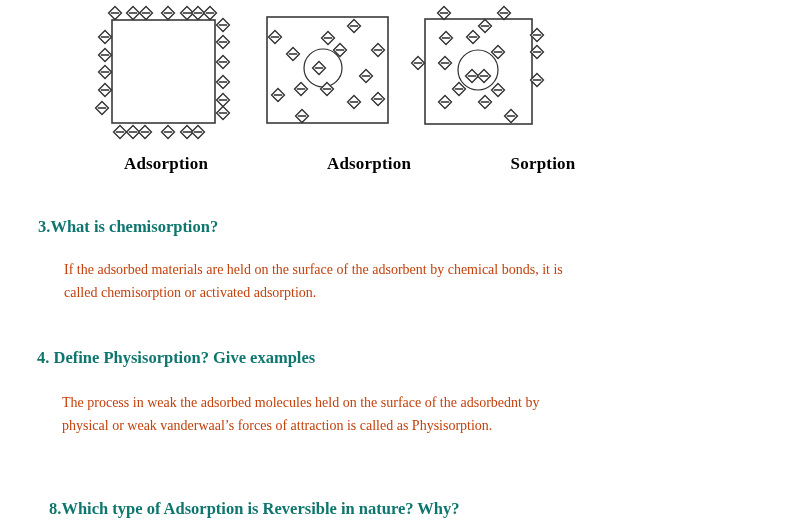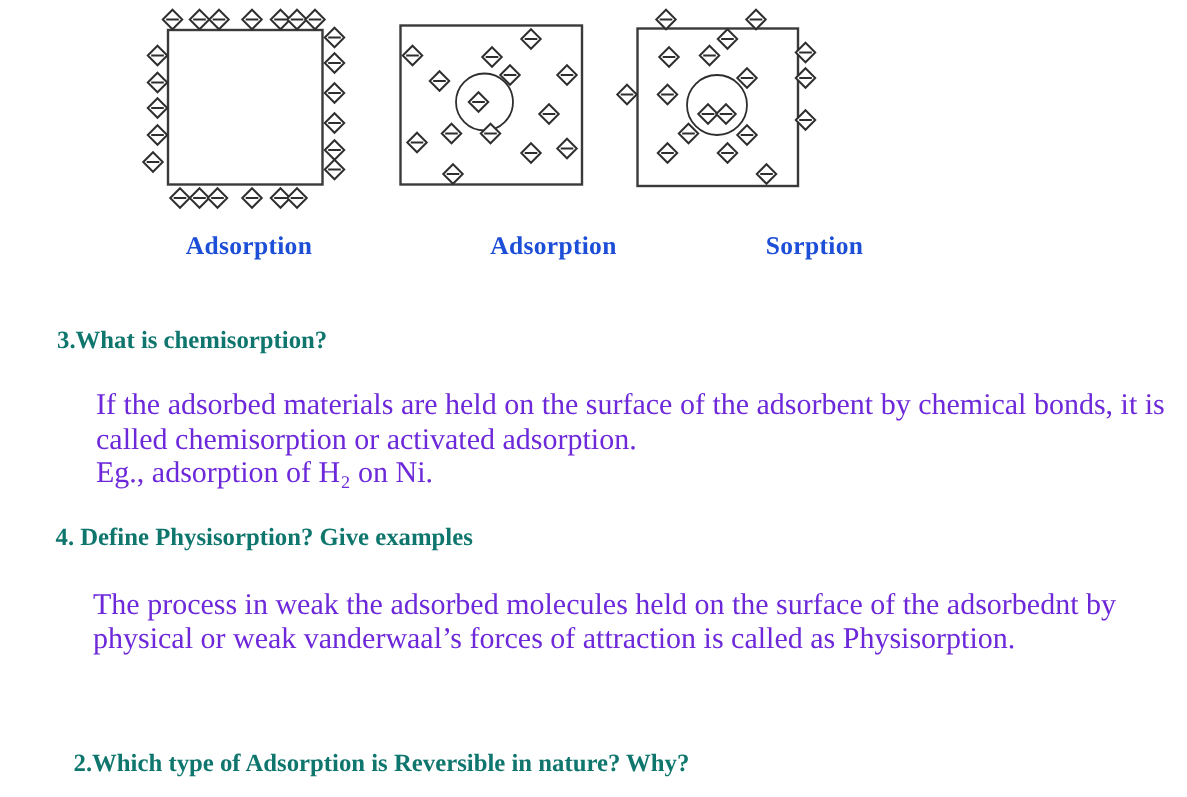--- a/index.html
+++ b/index.html
@@ -26,36 +26,36 @@
   }
   .figure-svg { display: block; }
   .fig-label {
     position: absolute;
     top: 154px;
     transform: translateX(-50%);
     font-weight: bold;
     font-size: 17px;
     letter-spacing: 0.2px;
     white-space: nowrap;
-    color: #1d4ed8;
+    color: #000000;
   }
   .qa-heading {
     position: absolute;
     margin: 0;
     font-weight: bold;
     font-size: 16.5px;
     line-height: 18px;
     white-space: nowrap;
     color: #0f766e;
   }
   .qa-body {
     position: absolute;
-    font-size: 20px;
+    font-size: 14px;
     line-height: 22.6px;
-    color: #6d28d9;
+    color: #c2410c;
   }
   .qa-body .line { white-space: nowrap; }
   .h-q3 { top: 218px; left: 38px; }
   .b-q3 { top: 259px; left: 64px; }
   .h-q4 { top: 349px; left: 37px; }
   .b-q4 { top: 392px; left: 62px; }
   .h-q5 { top: 500px; left: 49px; }
 </style>
 </head>
 <body>
@@ -134,24 +134,23 @@
       </svg>
     <div class="fig-label" style="left: 166px;">Adsorption</div>
     <div class="fig-label" style="left: 369px;">Adsorption</div>
     <div class="fig-label" style="left: 511px; margin-left: 32px;">Sorption</div>
   </div>
 
   <h3 class="qa-heading h-q3">3.What is chemisorption?</h3>
   <div class="qa-body b-q3">
     <div class="line">If the adsorbed materials are held on the surface of the adsorbent by chemical bonds, it is</div>
     <div class="line">called chemisorption or activated adsorption.</div>
-    <div class="line">Eg., adsorption of H₂ on Ni.</div>
   </div>
 
   <h3 class="qa-heading h-q4">4. Define Physisorption? Give examples</h3>
   <div class="qa-body b-q4">
     <div class="line">The process in weak the adsorbed molecules held on the surface of the adsorbednt by</div>
     <div class="line">physical or weak vanderwaal’s forces of attraction is called as Physisorption.</div>
   </div>
 
-  <h3 class="qa-heading h-q5">2.Which type of Adsorption is Reversible in nature? Why?</h3>
+  <h3 class="qa-heading h-q5">8.Which type of Adsorption is Reversible in nature? Why?</h3>
 
 </div>
 
 </body></html>

